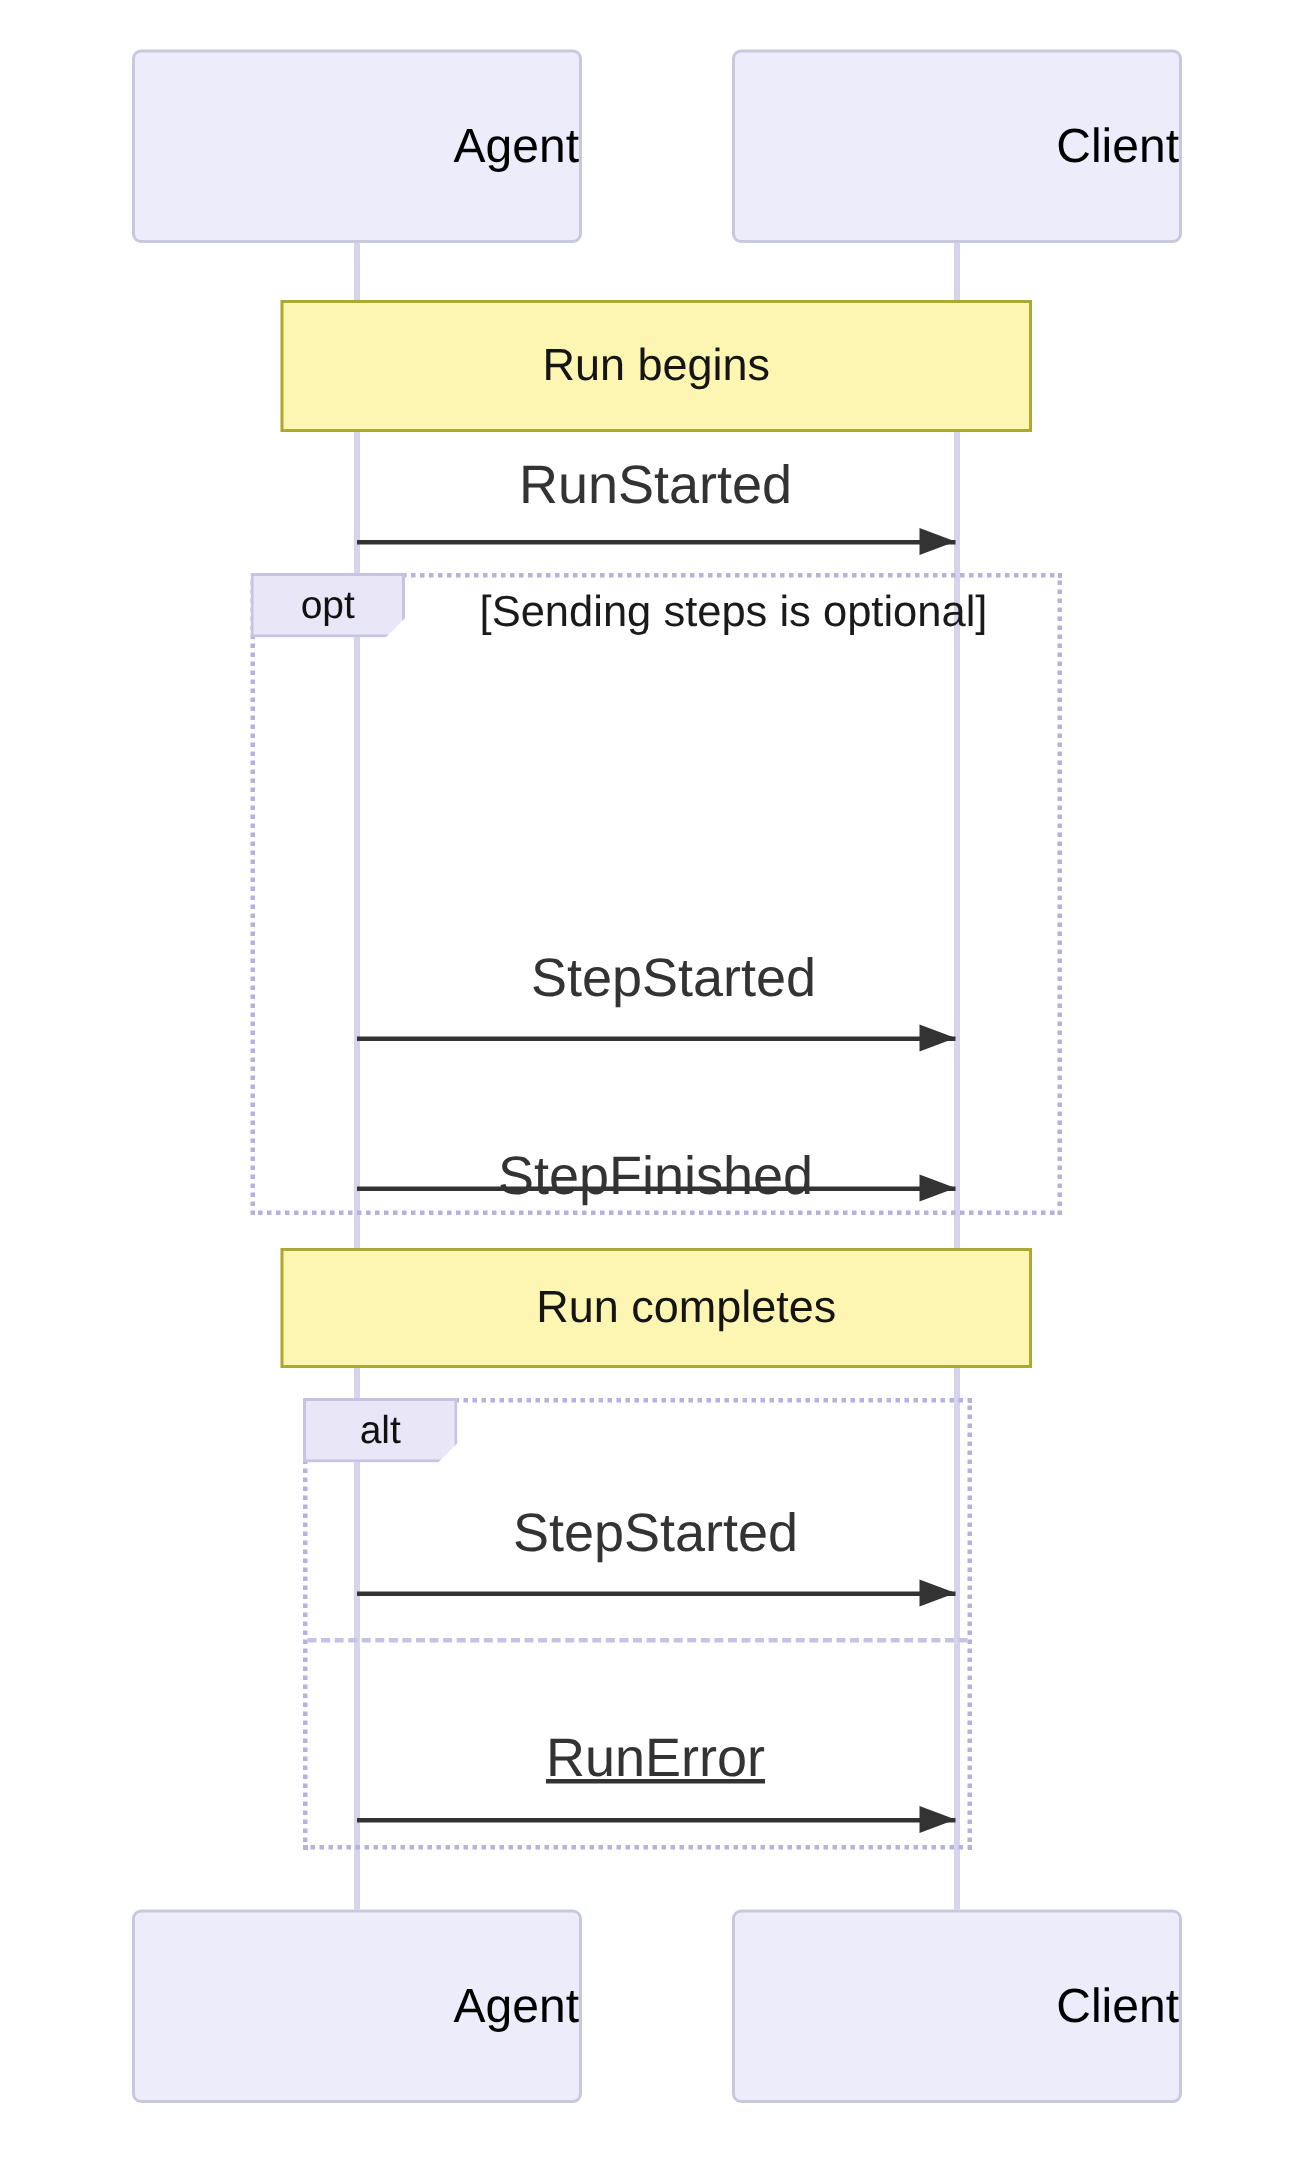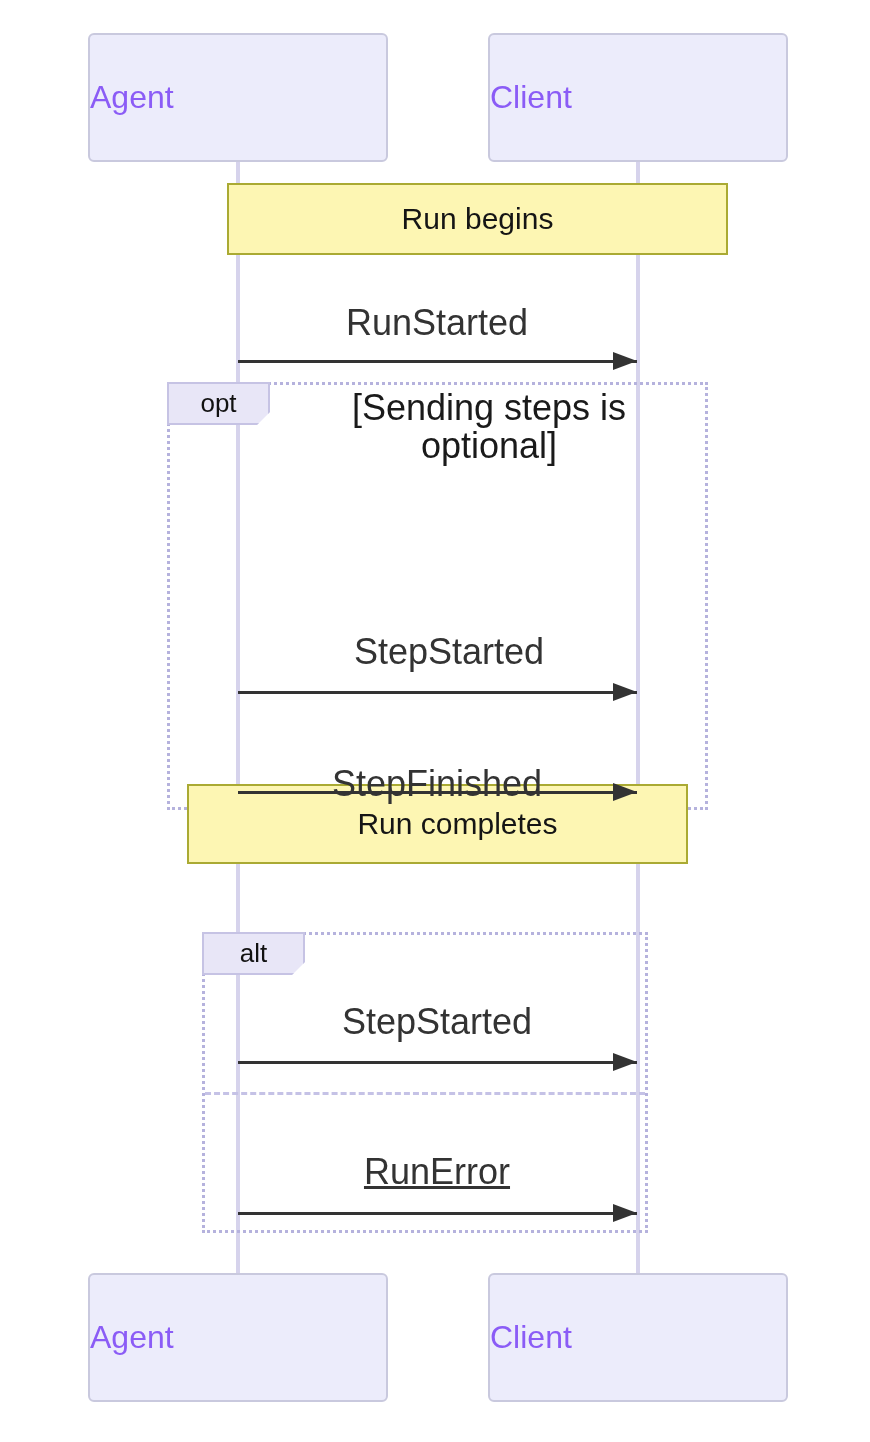--- a/index.html
+++ b/index.html
@@ -21,22 +21,22 @@
   }
   .lifeline{
     position:absolute;top:162px;height:1111px;width:4px;
     background:var(--lifeline);z-index:1;
   }
   .actor-box{
     position:absolute;width:300px;height:129px;
     background:var(--actor-fill);
     border:2px solid var(--actor-border);
     border-radius:6px;box-sizing:border-box;
-    display:flex;align-items:center;justify-content:flex-start;
-    font-size:32px;color:#8b5cf6;z-index:3;
+    display:flex;align-items:center;justify-content:flex-end;
+    font-size:32px;color:#000000;z-index:3;
   }
   .note{
     position:absolute;left:187px;width:501px;height:80px;
     background:var(--note-fill);
     border:2px solid var(--note-border);
     box-sizing:border-box;
     display:flex;align-items:center;justify-content:center;
     font-size:30px;color:#151515;z-index:3;
   }
   .msg-label{
@@ -61,21 +61,21 @@
     position:absolute;top:-3px;left:-3px;width:103px;height:43px;
     background:var(--label-fill);
     border:2px solid var(--label-border);
     box-sizing:border-box;
     clip-path:polygon(0 0,100% 0,100% calc(100% - 13px),calc(100% - 13px) 100%,0 100%);
     display:flex;align-items:center;justify-content:center;
     font-size:26px;color:#111111;z-index:5;
   }
   .frag-condition{
     position:absolute;left:319px;top:389px;width:340px;
-    text-align:center;font-size:36px;line-height:38px;color:#1a1a1a;z-index:4;
+    text-align:center;font-size:29px;line-height:38px;color:#1a1a1a;z-index:4;
   }
   .divider{
     position:absolute;left:0;width:100%;
     border-top:3px dashed #C5C2E6;z-index:2;
   }
 </style>
 </head>
 <body>
 
 <div class="stage">
@@ -83,21 +83,21 @@
   <div class="lifeline" style="left:236px;"></div>
   <div class="lifeline" style="left:636px;"></div>
 
   <div class="actor-box" style="left:88px;top:33px;">
     <span>Agent</span>
   </div>
   <div class="actor-box" style="left:488px;top:33px;">
     <span>Client</span>
   </div>
 
-  <div class="note" style="top:183px;height:72px;margin-left:40px;">
+  <div class="note" style="top:200px;height:88px;">
     <span>Run begins</span>
   </div>
 
   <div class="msg-label" style="top:305px;">RunStarted</div>
   <div class="arrow" style="top:360px;">
     <span class="arrow-head"></span>
   </div>
 
   <div class="fragment" style="left:167px;top:382px;width:541px;height:428px;">
     <div class="frag-label">
@@ -110,21 +110,21 @@
   <div class="msg-label" style="top:634px;margin-left:12px;">StepStarted</div>
   <div class="arrow" style="top:691px;">
     <span class="arrow-head"></span>
   </div>
 
   <div class="msg-label" style="top:734px;margin-top:32px;">StepFinished</div>
   <div class="arrow" style="top:791px;">
     <span class="arrow-head"></span>
   </div>
 
-  <div class="note" style="top:784px;padding-left:40px;">
+  <div class="note" style="top:832px;padding-left:40px;">
     <span>Run completes</span>
   </div>
 
   <div class="fragment" style="left:202px;top:932px;width:446px;height:301px;">
     <div class="frag-label">
       <span>alt</span>
     </div>
     <div class="divider" style="top:157px;"></div>
   </div>
 

